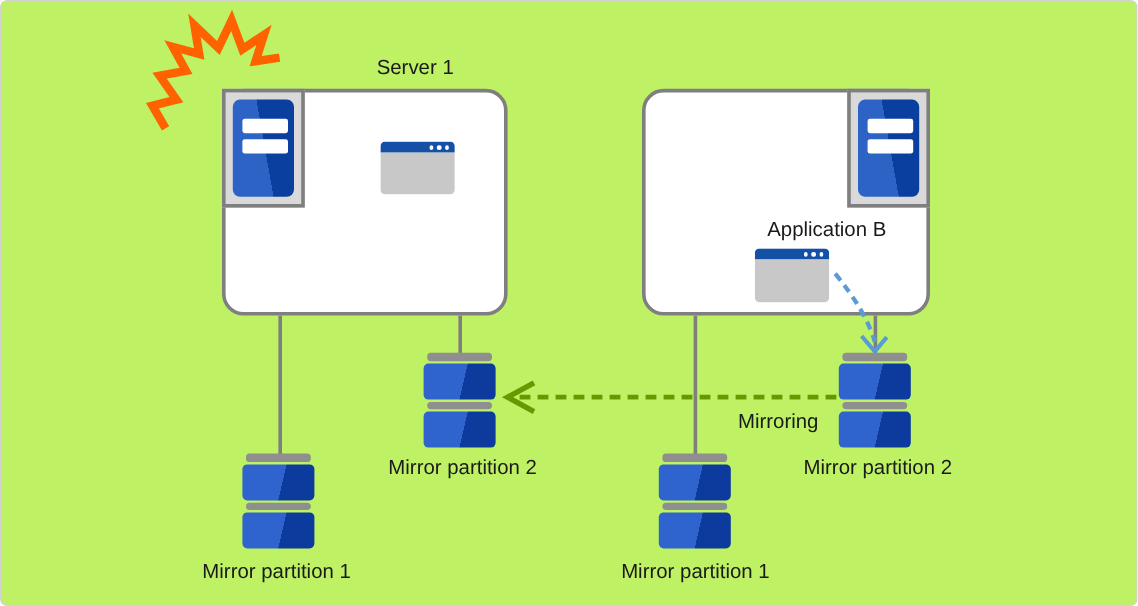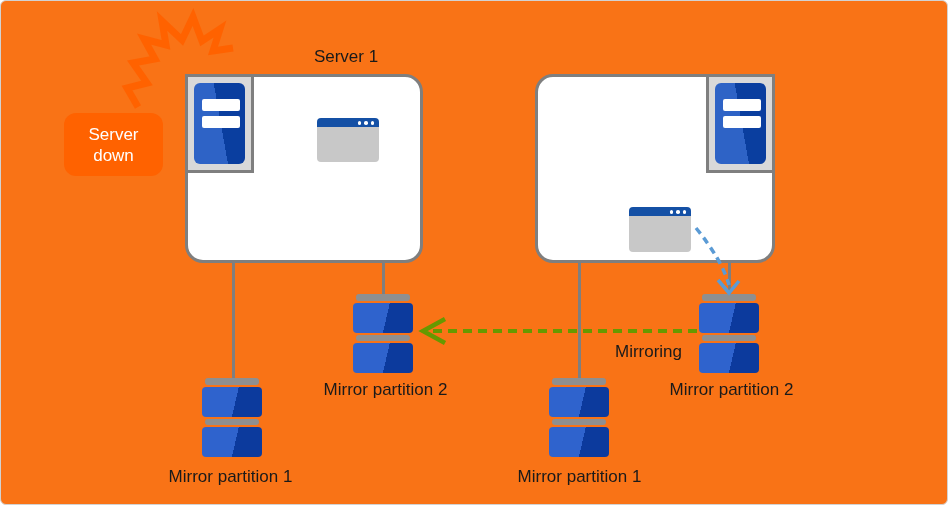--- a/index.html
+++ b/index.html
@@ -1,18 +1,18 @@
 <!DOCTYPE html>
 <html style="--orange: #ff6200; --arrow-green: #669900; --arrow-blue: #5b9bd5; --tower-light: #2e63c6; --tower-dark: #0a3e9f; --disk-light: #2f63cd; --disk-dark: #0c3a9d; --app-titlebar: #1450a5; --app-body: #c8c8c8; --hardware-gray: #8f8f8f; --line-gray: #7f7f7f; --icon-bg: #d9d9d9; --text: #1a1a1a;"><head>
 <meta charset="utf-8">
 <style>
   html,body{margin:0;padding:0;background:#fff;}
   body{font-family:"Liberation Sans","DejaVu Sans",sans-serif;color:var(--text,#1a1a1a);}
   .canvas{
-    position:relative;width:946px;height:503px;background:#f97316;
+    position:relative;width:946px;height:503px;background:#bef264;
     border:1px solid #d2d2d2;border-radius:6px;overflow:hidden;
   }
   .lbl{position:absolute;font-size:17px;text-align:center;white-space:nowrap;line-height:20px;}
   
   .server-box{
     position:absolute;box-sizing:border-box;border:3px solid var(--line-gray,#7f7f7f);
     border-radius:18px;background:#fff;
   }
   
   .icon-frame{
@@ -79,20 +79,21 @@
     <div class="bodyarea"></div>
   </div>
 
   <div class="server-box" style="left:534px;top:73px;width:240px;height:189px;"></div>
   <div class="icon-frame" style="left:705px;top:73px;width:69px;height:99px;">
     <div class="tower">
       <span class="slot slot1"></span>
       <span class="slot slot2"></span>
     </div>
   </div>
+  <div class="lbl" style="left:608px;top:181px;width:160px;">Application B</div>
   <div class="appwin" style="left:628px;top:206px;width:62px;height:45px;">
     <div class="titlebar">
       <span class="dots">
           <i></i>
           <i></i>
           <i></i>
         </span>
     </div>
     <div class="bodyarea"></div>
   </div>
@@ -126,24 +127,20 @@
     <div class="bar"></div>
     <div class="platter"></div>
   </div>
 
   <div class="lbl" style="left:302px;top:379px;width:165px;">Mirror partition 2</div>
   <div class="lbl" style="left:147px;top:466px;width:165px;">Mirror partition 1</div>
   <div class="lbl" style="left:496px;top:466px;width:165px;">Mirror partition 1</div>
   <div class="lbl" style="left:648px;top:379px;width:165px;">Mirror partition 2</div>
   <div class="lbl" style="left:565px;top:341px;width:165px;">Mirroring</div>
 
-  <div class="badge">
-    <span>Server</span>
-    <span>down</span>
-  </div>
 
   <svg class="overlay" viewBox="0 0 946 503">
     <polyline class="bolt" points="137,106 126,87 146,82 132,62 154,58 143,38 165,44 161,20 181,39 192,16 201,40 219,28 212,50 232,47"></polyline>
     <line class="green-dash" x1="432" y1="330" x2="696" y2="330"></line>
     <polyline class="green-head" points="444,318 422,330 444,342"></polyline>
     <path class="blue-dash" d="M 695 227 Q 721 259 728 284"></path>
     <polyline class="blue-head" points="717,279 728,292 738,280"></polyline>
   </svg>
 
 </div>

